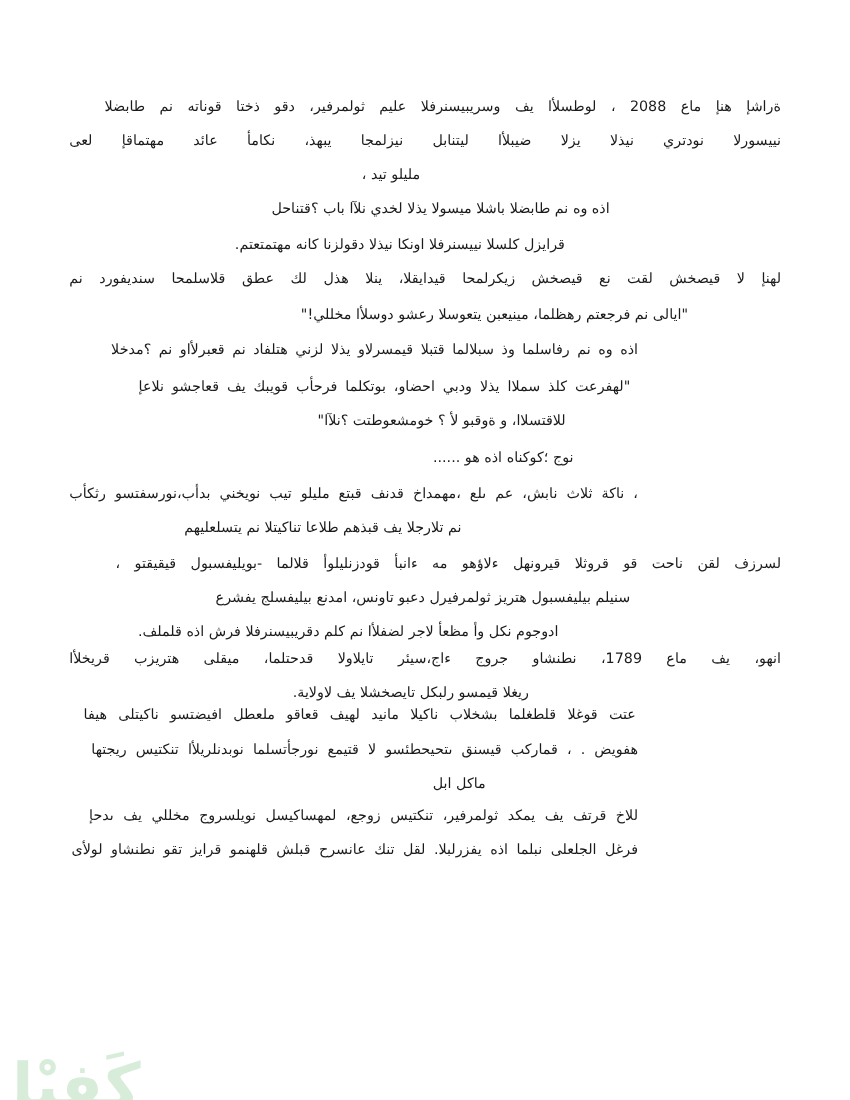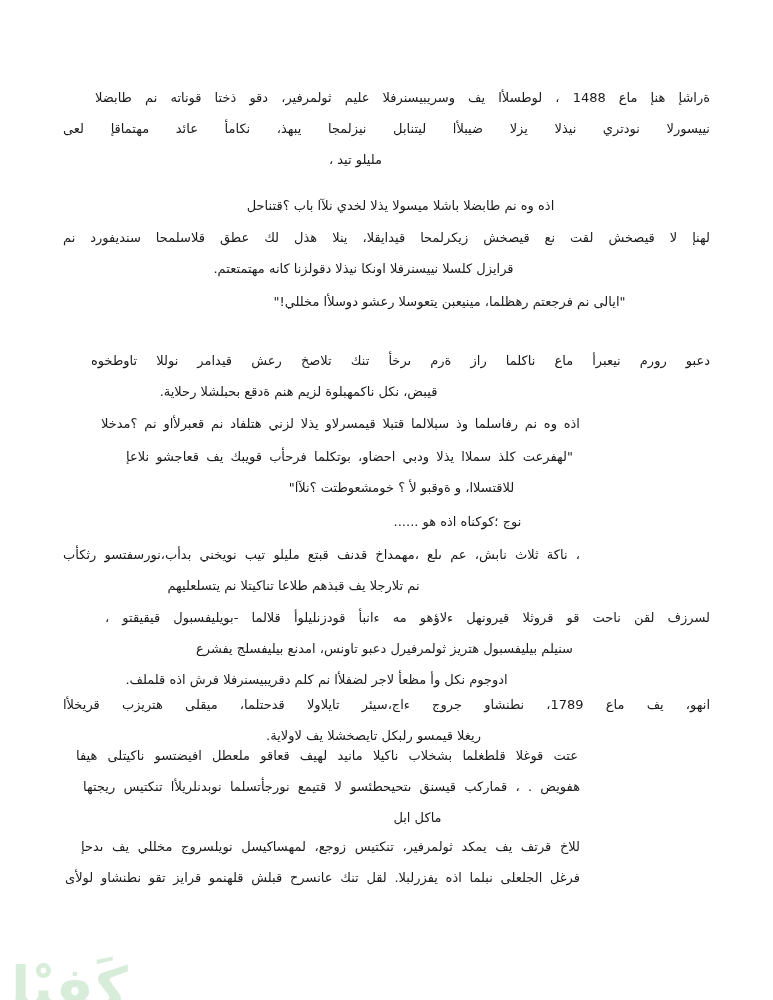--- a/index.html
+++ b/index.html
@@ -39,37 +39,33 @@
     letter-spacing:-2px;
     user-select:none;
   }
 </style>
 </head>
 <body>
 
 <div class="page" style="background: rgb(255, 255, 255); color: rgb(27, 27, 27);">
   <main class="text-body" id="text-body">
       <div class="para" style="margin-top: 0px;">
-        <div class="line spread" style="padding-left: 32px;">ةراشإ هنإ ماع 1488 ، لوطسلأا يف وسريبيسنرفلا عليم ثولمرفير، دقو ذختا قوناته نم طابضلا</div>
+        <div class="line spread" style="padding-left: 32px;">ةراشإ هنإ ماع 2088 ، لوطسلأا يف وسريبيسنرفلا عليم ثولمرفير، دقو ذختا قوناته نم طابضلا</div>
         <div class="line spread">نييسورلا نودتري نيذلا يزلا ضيبلأا ليتنابل نيزلمجا يبهذ، نكامأ عائد مهتماقإ لعى</div>
         <div class="line center" style="transform: translateX(-31px);">مليلو تيد ،</div>
       </div>
-      <div class="para" style="margin-top: 15px;">
+      <div class="para" style="margin-top: 0px;">
         <div class="line center" style="transform: translateX(14px);">اذه وه نم طابضلا باشلا ميسولا يذلا لخدي نلآا باب ؟قتناحل</div>
       </div>
       <div class="para" style="margin-top: 1px;">
+        <div class="line center" style="transform: translateX(-23px);">قرايزل كلسلا نييسنرفلا اونكا نيذلا  دقولزنا كانه مهتمتعتم.</div>
         <div class="line spread">لهنإ لا قيصخش لقت نع قيصخش زيكرلمحا قيدايقلا، ينلا هذل لك عطق قلاسلمحا سنديفورد نم</div>
-        <div class="line center" style="transform: translateX(-23px);">قرايزل كلسلا نييسنرفلا اونكا نيذلا  دقولزنا كانه مهتمتعتم.</div>
       </div>
       <div class="para" style="margin-top: 2px;">
         <div class="line center" style="transform: translateX(63px);">"ايالى نم فرجعتم رهظلما، مينيعبن يتعوسلا رعشو دوسلأا مخللي!"</div>
-      </div>
-      <div class="para" style="margin-top: 28px;">
-        <div class="line spread" style="padding-left: 28px;">دعبو رورم نيعبرأ ماع ناكلما راز ةرم ىرخأ تنك تلاصخ رعش قيدامر نوللا تاوطخوه</div>
-        <div class="line center" style="transform: translateX(-88px);">قيبض، نكل ناكمهبلوة لزيم هنم ةدقع بحبلشلا رحلاية.</div>
       </div>
       <div class="para" style="margin-top: 1px; margin-left: 36px;">
         <div class="line spread" style="padding-left: 2px; padding-right: 130px;">اذه وه نم رفاسلما وذ سبلالما قتبلا قيمسرلاو يذلا لزني هتلفاد نم قعبرلأاو نم ؟مدخلا</div>
       </div>
       <div class="para" style="margin-top: 2px;">
         <div class="line spread" style="padding-left: 63px; padding-right: 137px;">"لهفرعت كلذ سملاا يذلا ودبي احضاو، بوتكلما فرحأب قويبك يف قعاجشو نلاعإ</div>
         <div class="line center" style="transform: translateX(15px);">للاقتسلاا، و ةوقبو لأ ؟ خومشعوطتت ؟نلآا"</div>
       </div>
       <div class="para" style="margin-top: 3px;">
         <div class="line center" style="transform: translateX(71px);">نوج ؛كوكناه اذه هو  ......</div>

